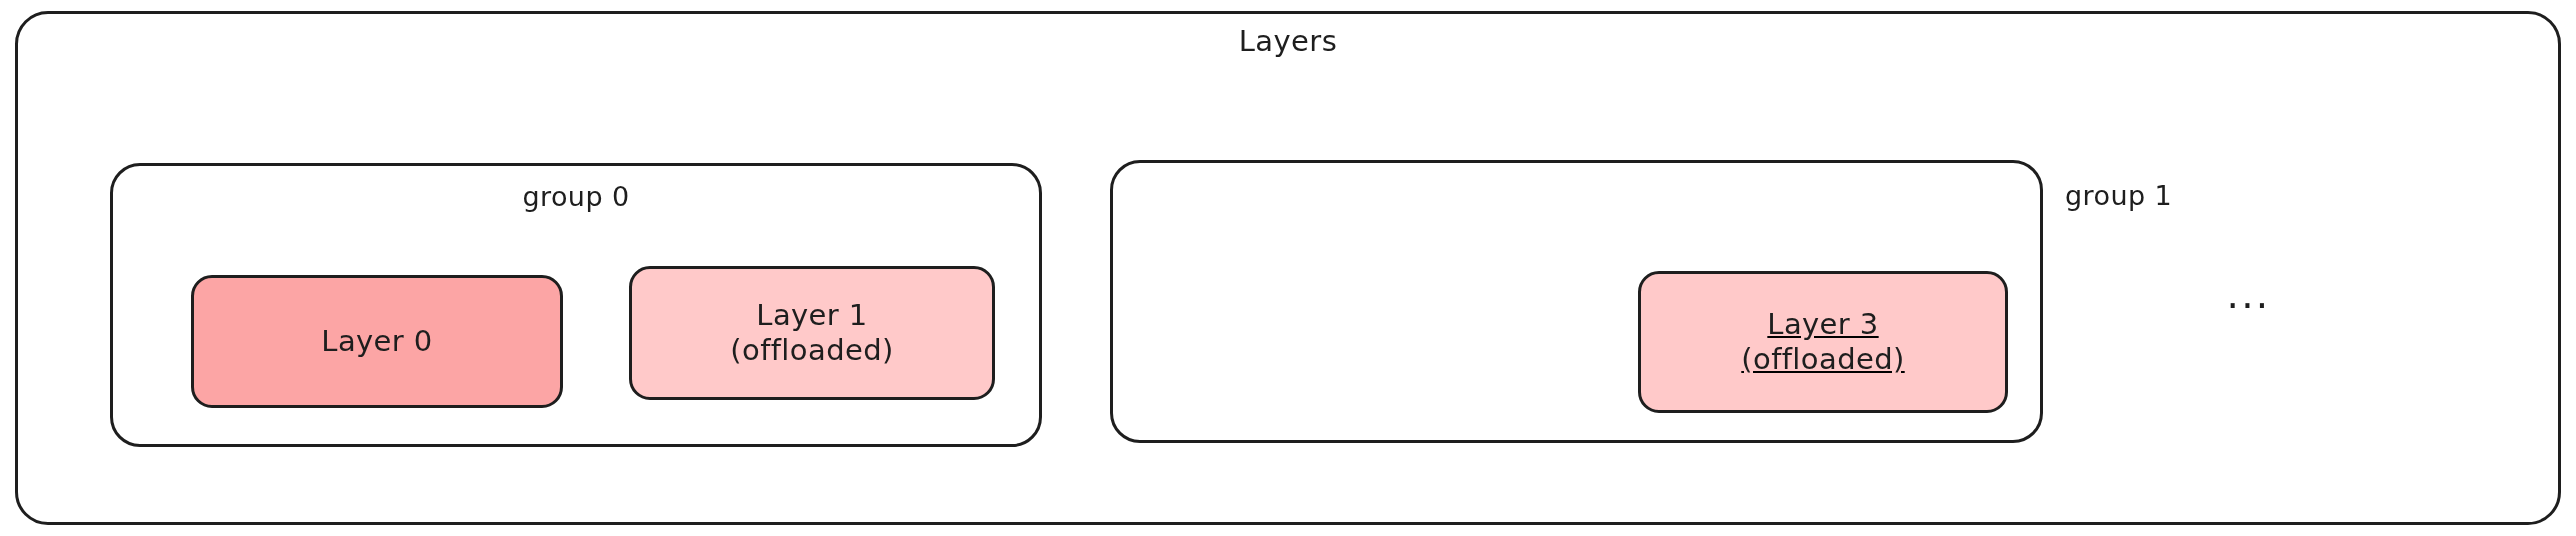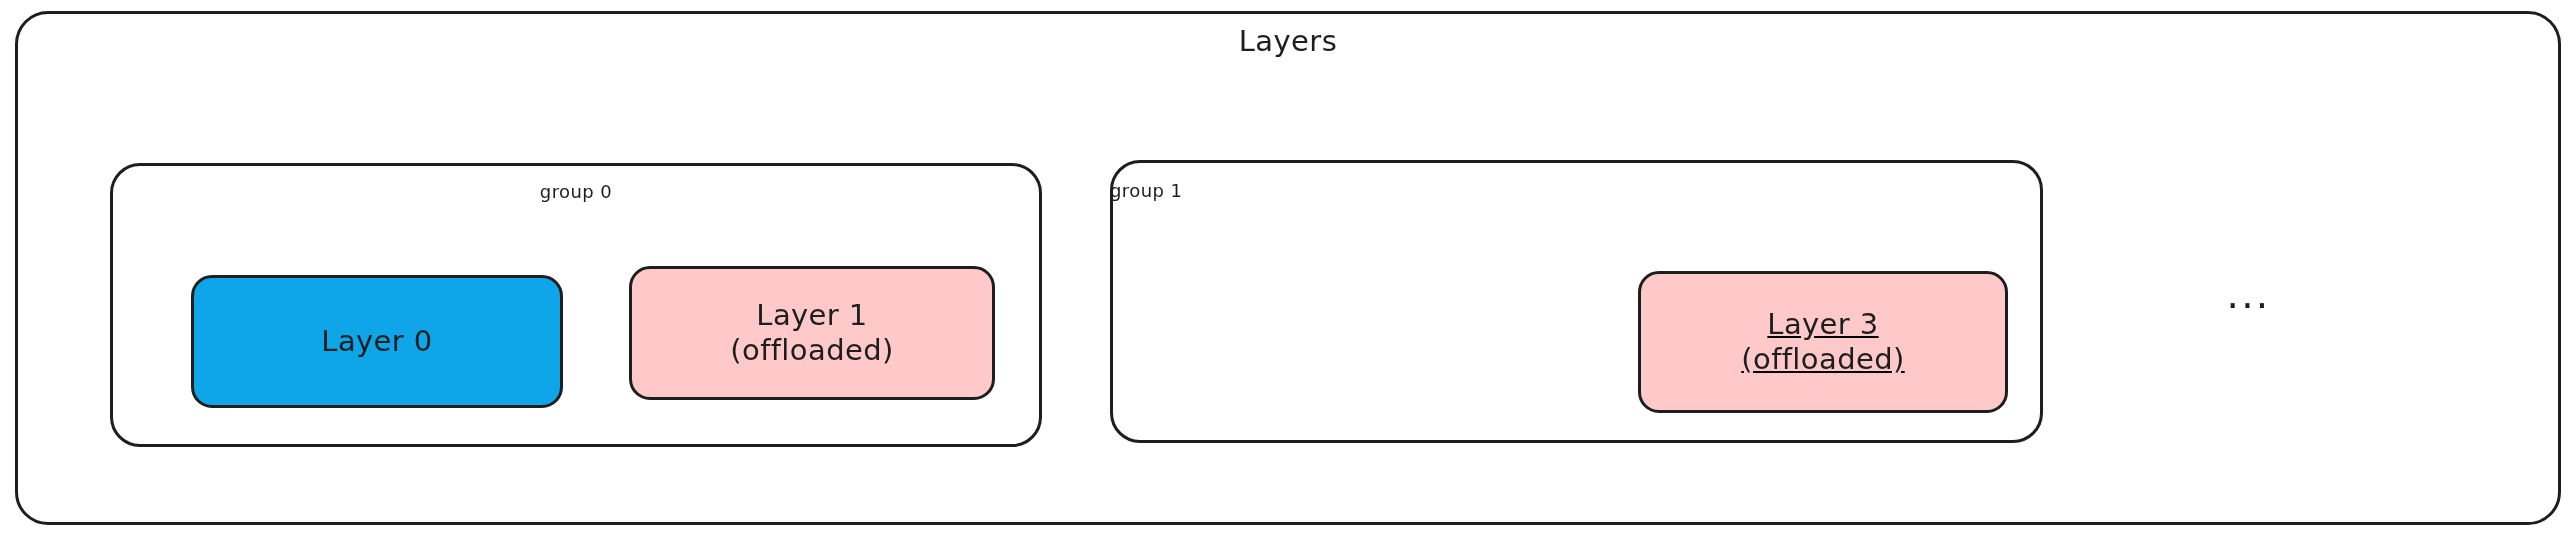--- a/index.html
+++ b/index.html
@@ -34,38 +34,38 @@
     border-width: 3px;
   }
   .layer-box {
     border-radius: 21px;
     border-width: 3.8px;
     display: flex;
     align-items: center;
     justify-content: center;
     text-align: center;
   }
-  .layer-box.green { background: #0ea5e9; }
+  .layer-box.green { background: #fca5a5; }
   .layer-box.pink  { background: #ffc9c9; }
 
   
   .label {
     position: absolute;
     color: #1e1e1e;
     font-family: "DejaVu Sans", sans-serif;
     white-space: nowrap;
     letter-spacing: 0.4px;
     font-weight: 400;
   }
   .title-label {
     font-size: 29px;
     line-height: 1;
   }
   .group-label {
-    font-size: 18px;
+    font-size: 27px;
     line-height: 1;
   }
   .layer-label {
     position: static;
     font-size: 29px;
     line-height: 1.22;
     color: #1e1e1e;
     letter-spacing: 0.4px;
     white-space: pre-line;
     text-align: center;
@@ -82,21 +82,21 @@
   
   #outer-container   { left: 15px;   top: 10.6px;   width: 2546px; height: 514px; }
   #title-layers      { left: 0px;    top: 27px;   width: 2576px; text-align: center; }
 
   #group-0-container { left: 110px;  top: 163px;  width: 932px; height: 284px; }
   #group-0-label     { left: 110px;  top: 183px;  width: 932px; text-align: center; }
   #layer-0-box       { left: 191px;  top: 275px;  width: 372px;  height: 133px; }
   #layer-1-box       { left: 629px;  top: 266px;  width: 366px;  height: 134px; }
 
   #group-1-container { left: 1110px; top: 160px;  width: 933px; height: 283px; }
-  #group-1-label     { left: 1110px; top: 182px;  width: 1062px; text-align: left; }
+  #group-1-label     { left: 1110px; top: 182px;  width: 1062px; text-align: right; }
   #layer-2-box       { left: 1191px; top: 266px;  width: 368px;  height: 142px; }
   #layer-3-box       { left: 1638px; top: 271px;  width: 370px;  height: 142px; text-decoration: underline; }
 
   #ellipsis-more     { left: 2218px; top: 287px;  width: 61px;  text-align: center; }
 </style>
 </head>
 <body>
 
 <div id="canvas">
 

